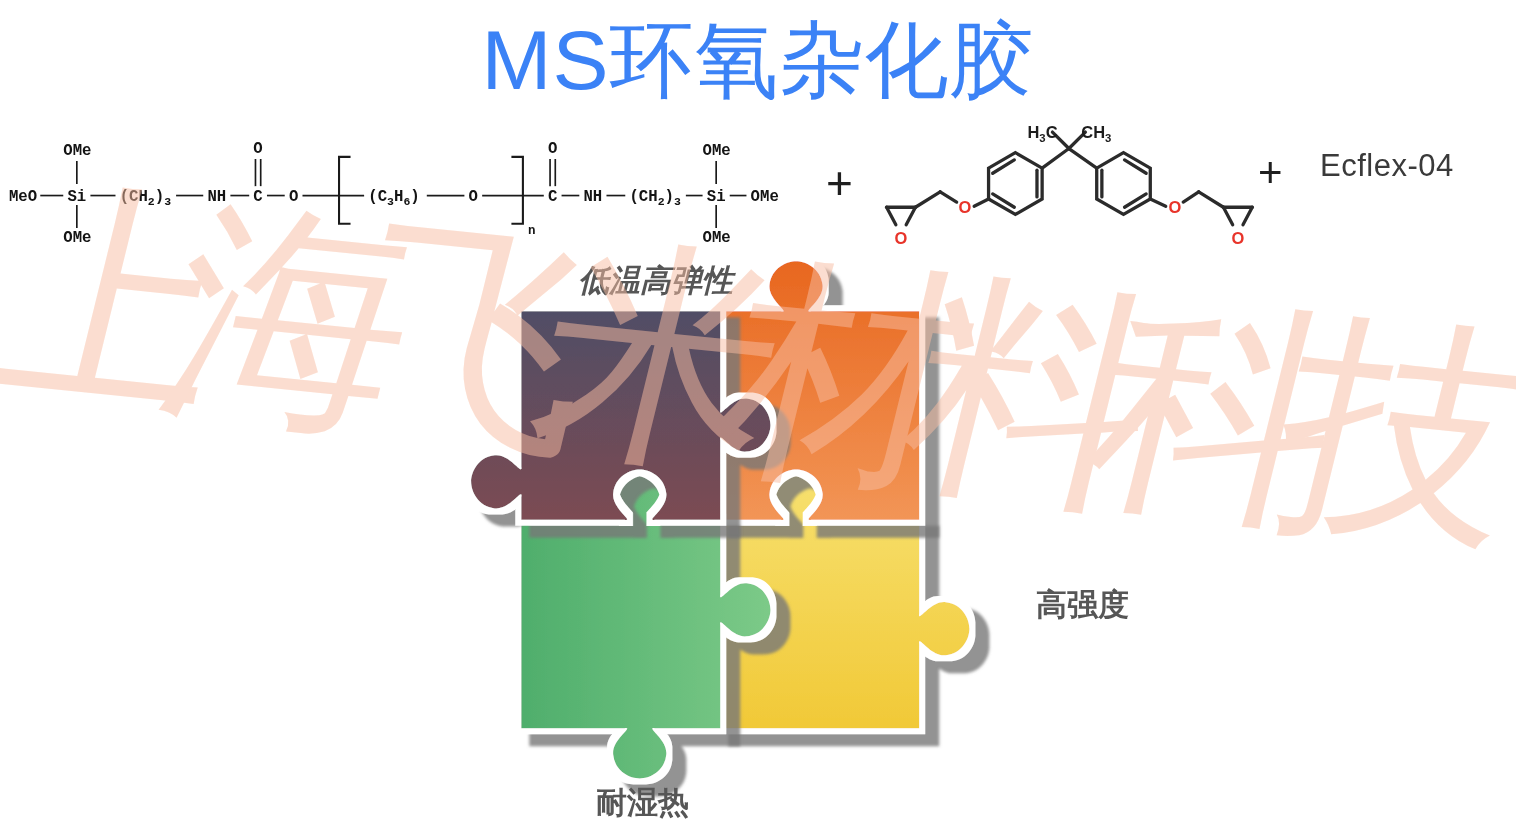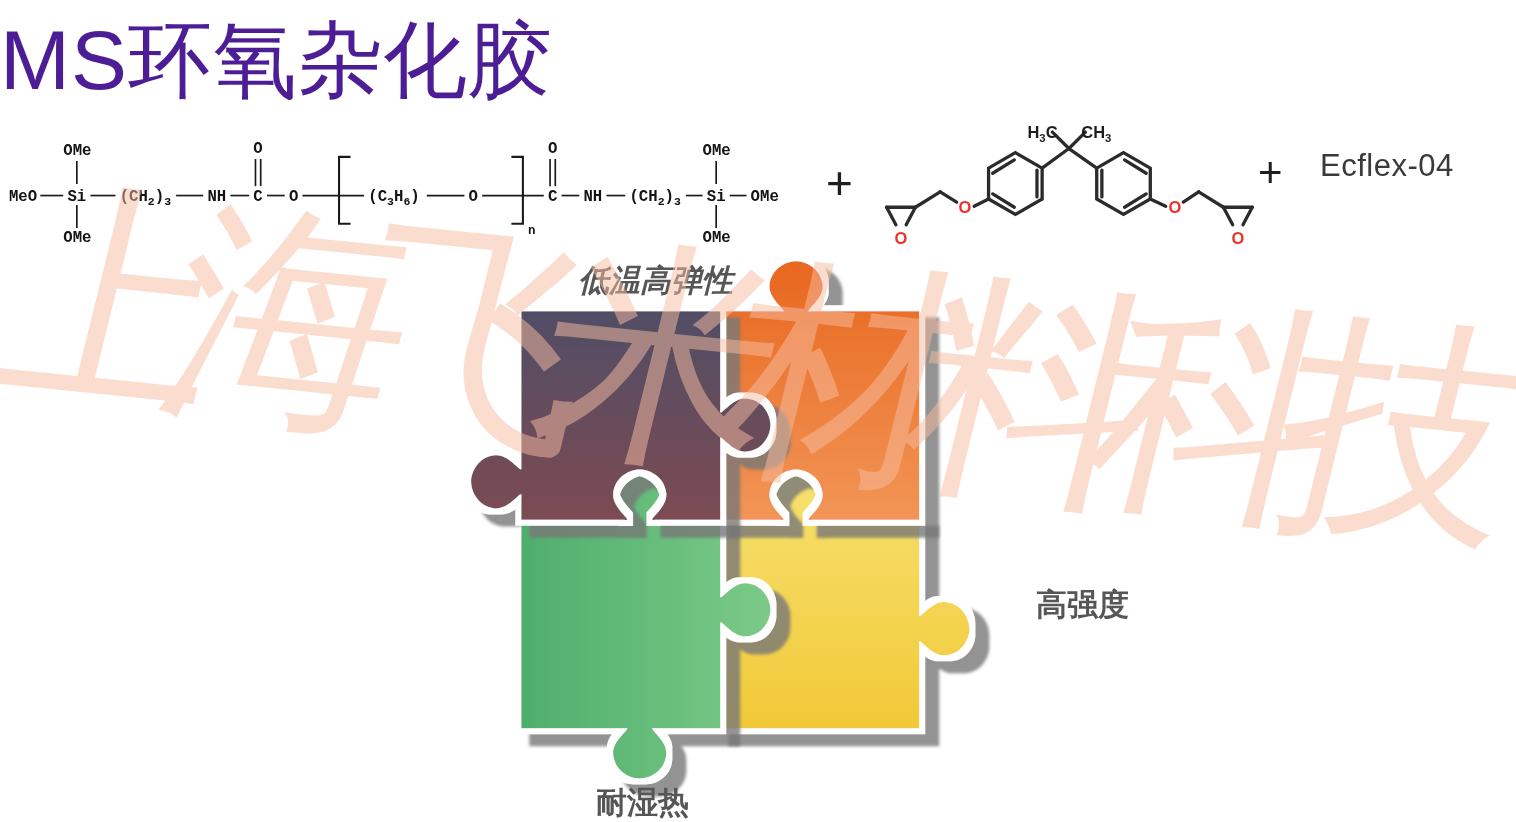--- a/index.html
+++ b/index.html
@@ -1,19 +1,19 @@
 <!DOCTYPE html>
 <html><head>
 <meta charset="utf-8">
 <style>
   html,body{margin:0;padding:0;background:#fff;}
   .stage{position:relative;width:1516px;height:822px;background:#ffffff;overflow:hidden;
          font-family:"Liberation Sans","DejaVu Sans",sans-serif;}
-  .title{position:absolute;left:0;right:0;top:16px;
-         font-size:84px;font-weight:200;color:#4c1d95;letter-spacing:1px;line-height:1.05;}
+  .title{position:absolute;left:0;right:0;top:16px;text-align:center;
+         font-size:84px;font-weight:200;color:#3b82f6;letter-spacing:1px;line-height:1.05;}
   .plus{position:absolute;font-size:46px;font-weight:400;color:#1f1f1f;line-height:1;}
   .plus1{left:826px;top:160px;}
   .plus2{left:1258px;top:152px;font-size:42px;}
   .products{position:absolute;left:1320px;top:146px;font-size:31px;font-weight:300;
             color:#3a3a3a;line-height:39px;letter-spacing:0.5px;}
   .puz-label{position:absolute;font-family:"DejaVu Serif","Liberation Serif",serif;
              font-weight:700;color:#565656;font-size:31px;white-space:nowrap;z-index:5;}
   .lab-top{left:578px;top:260px;font-style:italic;}
   .lab-left{left:312px;top:522px;}
   .lab-right{left:1036px;top:584px;}

